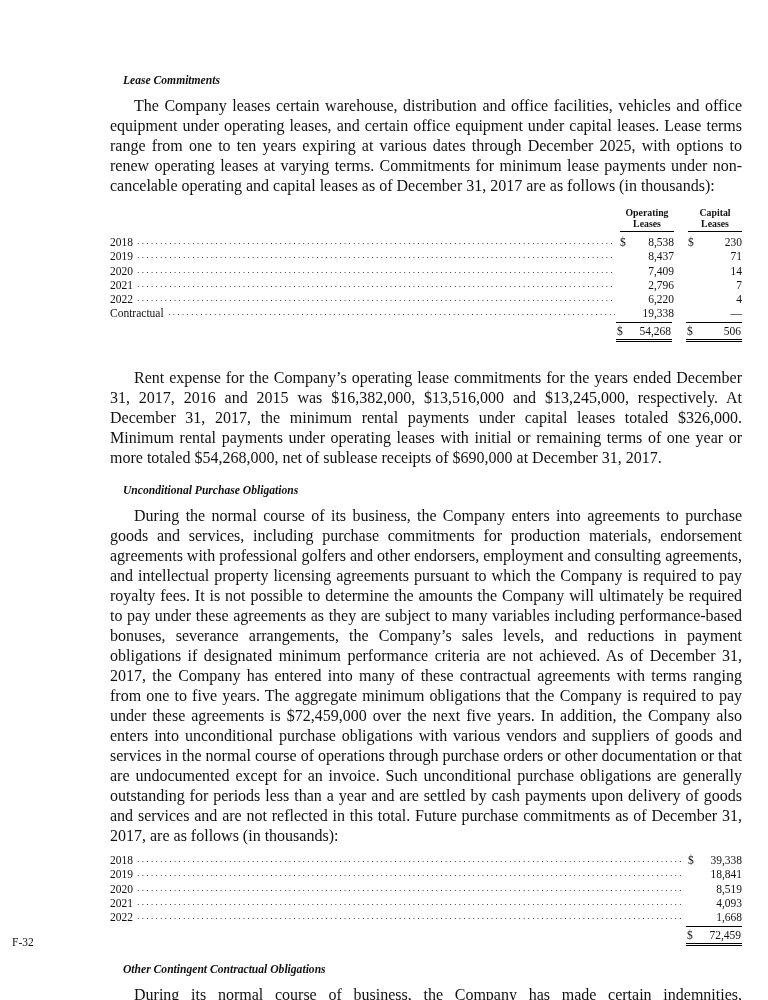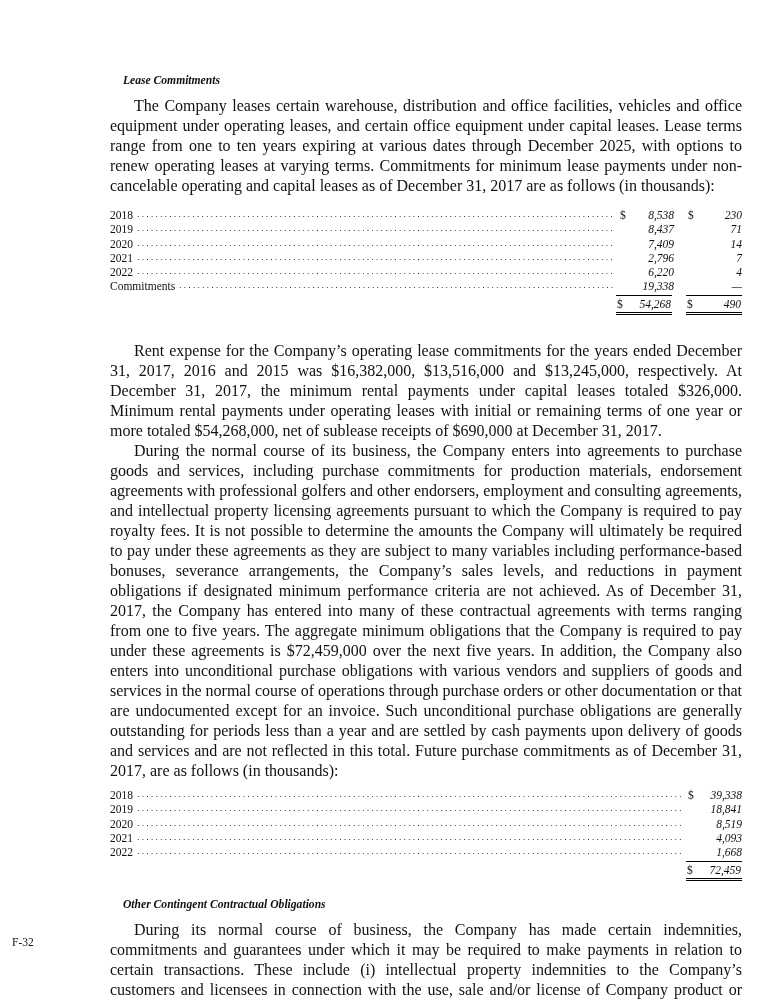--- a/index.html
+++ b/index.html
@@ -66,21 +66,21 @@
     margin: 0 5px 0 2px;
   }
   .spacer { flex: 1; }
   .amt {
     width: 54px;
     display: flex;
     justify-content: space-between;
     align-items: baseline;
     white-space: nowrap;
   }
-  .amt .val { margin-left: auto; font-style: italic; }
+  .amt .val { margin-left: auto; }
   .amt + .amt { margin-left: 14px; }
 
   .trow.total { margin-top: 1px; }
   .trow.total .amt {
     border-top: 1px solid #000;
     border-bottom: 3px double #000;
     padding: 1px 1px 1px 1px;
   }
 
   .footer {
@@ -93,20 +93,24 @@
 </head>
 <body>
 
 <div class="page">
   <div class="content">
 
     <h3 class="heading">Lease Commitments</h3>
     <p class="para">The Company leases certain warehouse, distribution and office facilities, vehicles and office equipment under operating leases, and certain office equipment under capital leases. Lease terms range from one to ten years expiring at various dates through December 2025, with options to renew operating leases at varying terms. Commitments for minimum lease payments under non-cancelable operating and capital leases as of December 31, 2017 are as follows (in thousands):</p>
 
     <div class="fintable t1">
+      <div class="thead">
+        <span class="col-head">Operating Leases</span>
+        <span class="col-head">Capital Leases</span>
+      </div>
 
       <div class="trow">
         <span class="tlabel">2018</span>
         <span class="leader"></span>
         <span class="amt">
             <span class="cur">$</span>
             <span class="val">8,538</span>
           </span>
         <span class="amt">
             <span class="cur">$</span>
@@ -155,46 +159,47 @@
         <span class="amt">
             <span class="cur"></span>
             <span class="val">6,220</span>
           </span>
         <span class="amt">
             <span class="cur"></span>
             <span class="val">4</span>
           </span>
       </div>
       <div class="trow">
-        <span class="tlabel">Commitments</span>
+        <span class="tlabel">Contractual</span>
         <span class="leader"></span>
         <span class="amt">
             <span class="cur"></span>
             <span class="val">19,338</span>
           </span>
         <span class="amt">
             <span class="cur"></span>
             <span class="val">—</span>
           </span>
       </div>
       <div class="trow total">
         <span class="spacer"></span>
         <span class="amt">
             <span class="cur">$</span>
             <span class="val">54,268</span>
           </span>
         <span class="amt">
             <span class="cur">$</span>
-            <span class="val">490</span>
+            <span class="val">506</span>
           </span>
       </div>
     </div>
 
     <p class="para rent">Rent expense for the Company’s operating lease commitments for the years ended December 31, 2017, 2016 and 2015 was $16,382,000, $13,516,000 and $13,245,000, respectively.  At December 31, 2017, the minimum rental payments under capital leases totaled $326,000.  Minimum rental payments under operating leases with initial or remaining terms of one year or more totaled $54,268,000, net of sublease receipts of $690,000 at December 31, 2017.</p>
 
+    <h3 class="heading h-upo">Unconditional Purchase Obligations</h3>
     <p class="para">During the normal course of its business, the Company enters into agreements to purchase goods and services, including purchase commitments for production materials, endorsement agreements with professional golfers and other endorsers, employment and consulting agreements, and intellectual property licensing agreements pursuant to which the Company is required to pay royalty fees. It is not possible to determine the amounts the Company will ultimately be required to pay under these agreements as they are subject to many variables including performance-based bonuses, severance arrangements, the Company’s sales levels, and reductions in payment obligations if designated minimum performance criteria are not achieved. As of December 31, 2017, the Company has entered into many of these contractual agreements with terms ranging from one to five years. The aggregate minimum obligations that the Company is required to pay under these agreements is $72,459,000 over the next five years. In addition, the Company also enters into unconditional purchase obligations with various vendors and suppliers of goods and services in the normal course of operations through purchase orders or other documentation or that are undocumented except for an invoice. Such unconditional purchase obligations are generally outstanding for periods less than a year and are settled by cash payments upon delivery of goods and services and are not reflected in this total. Future purchase commitments as of December 31, 2017, are as follows (in thousands):</p>
 
     <div class="fintable t2">
       <div class="trow">
         <span class="tlabel">2018</span>
         <span class="leader"></span>
         <span class="amt">
             <span class="cur">$</span>
             <span class="val">39,338</span>
           </span>

